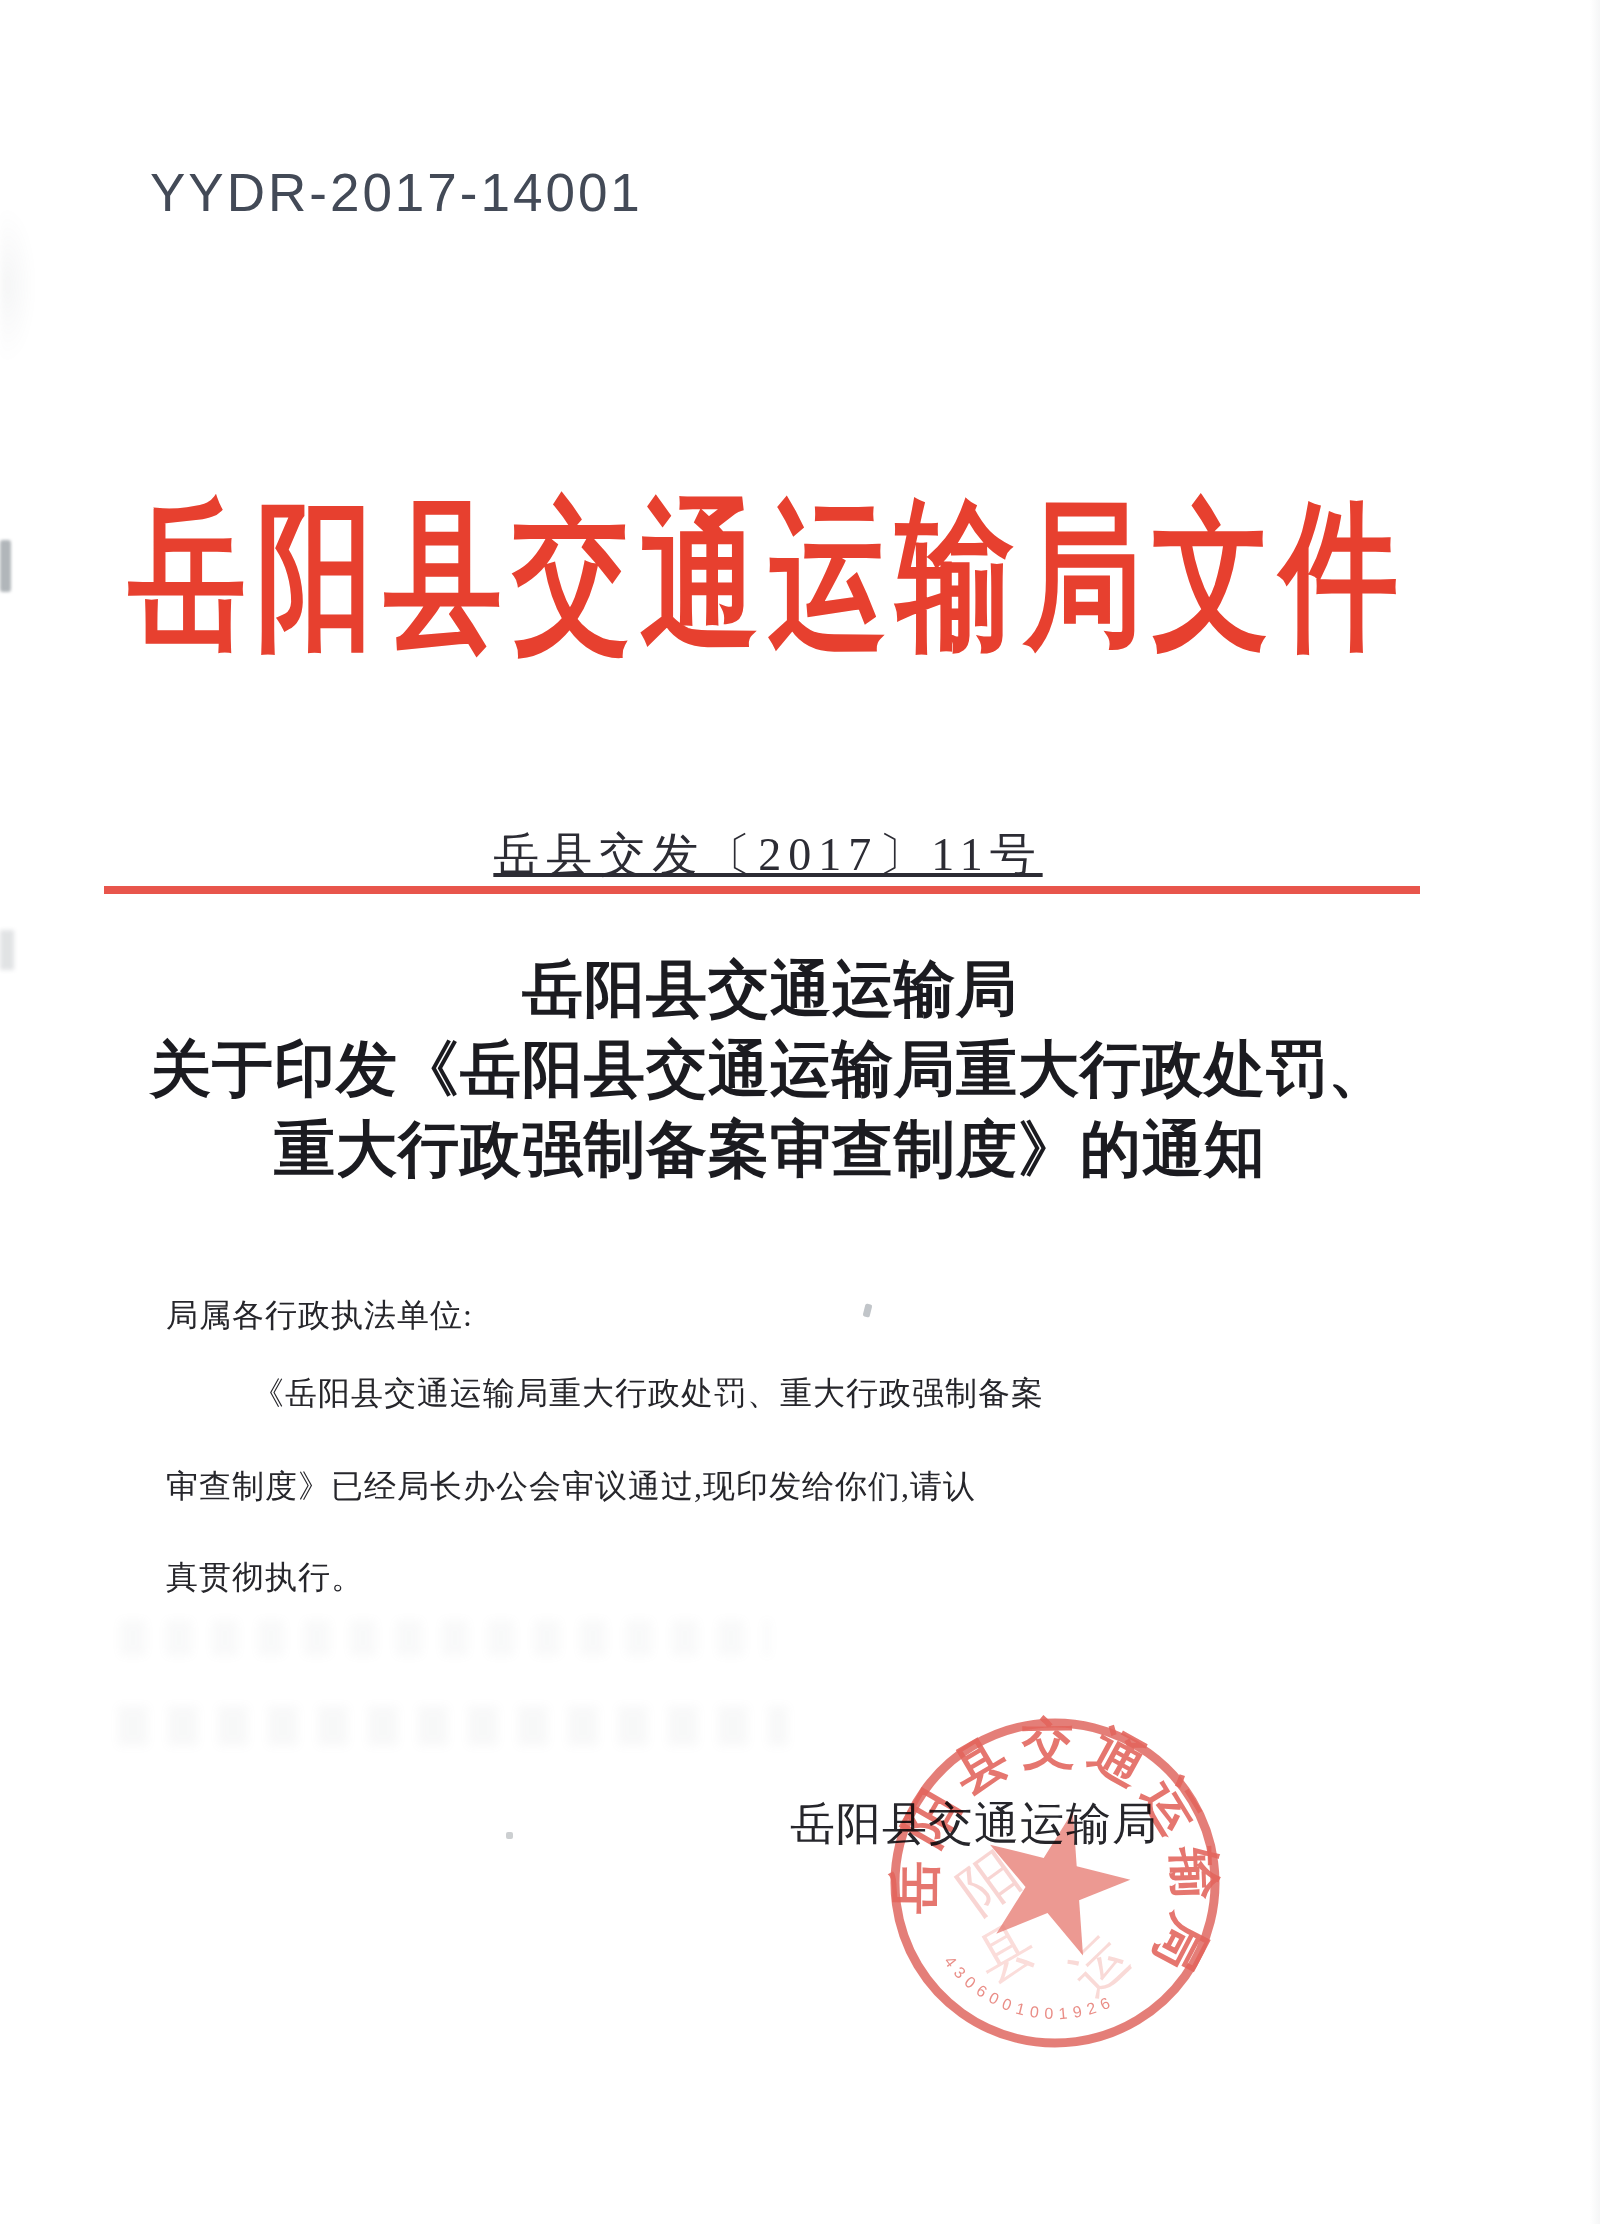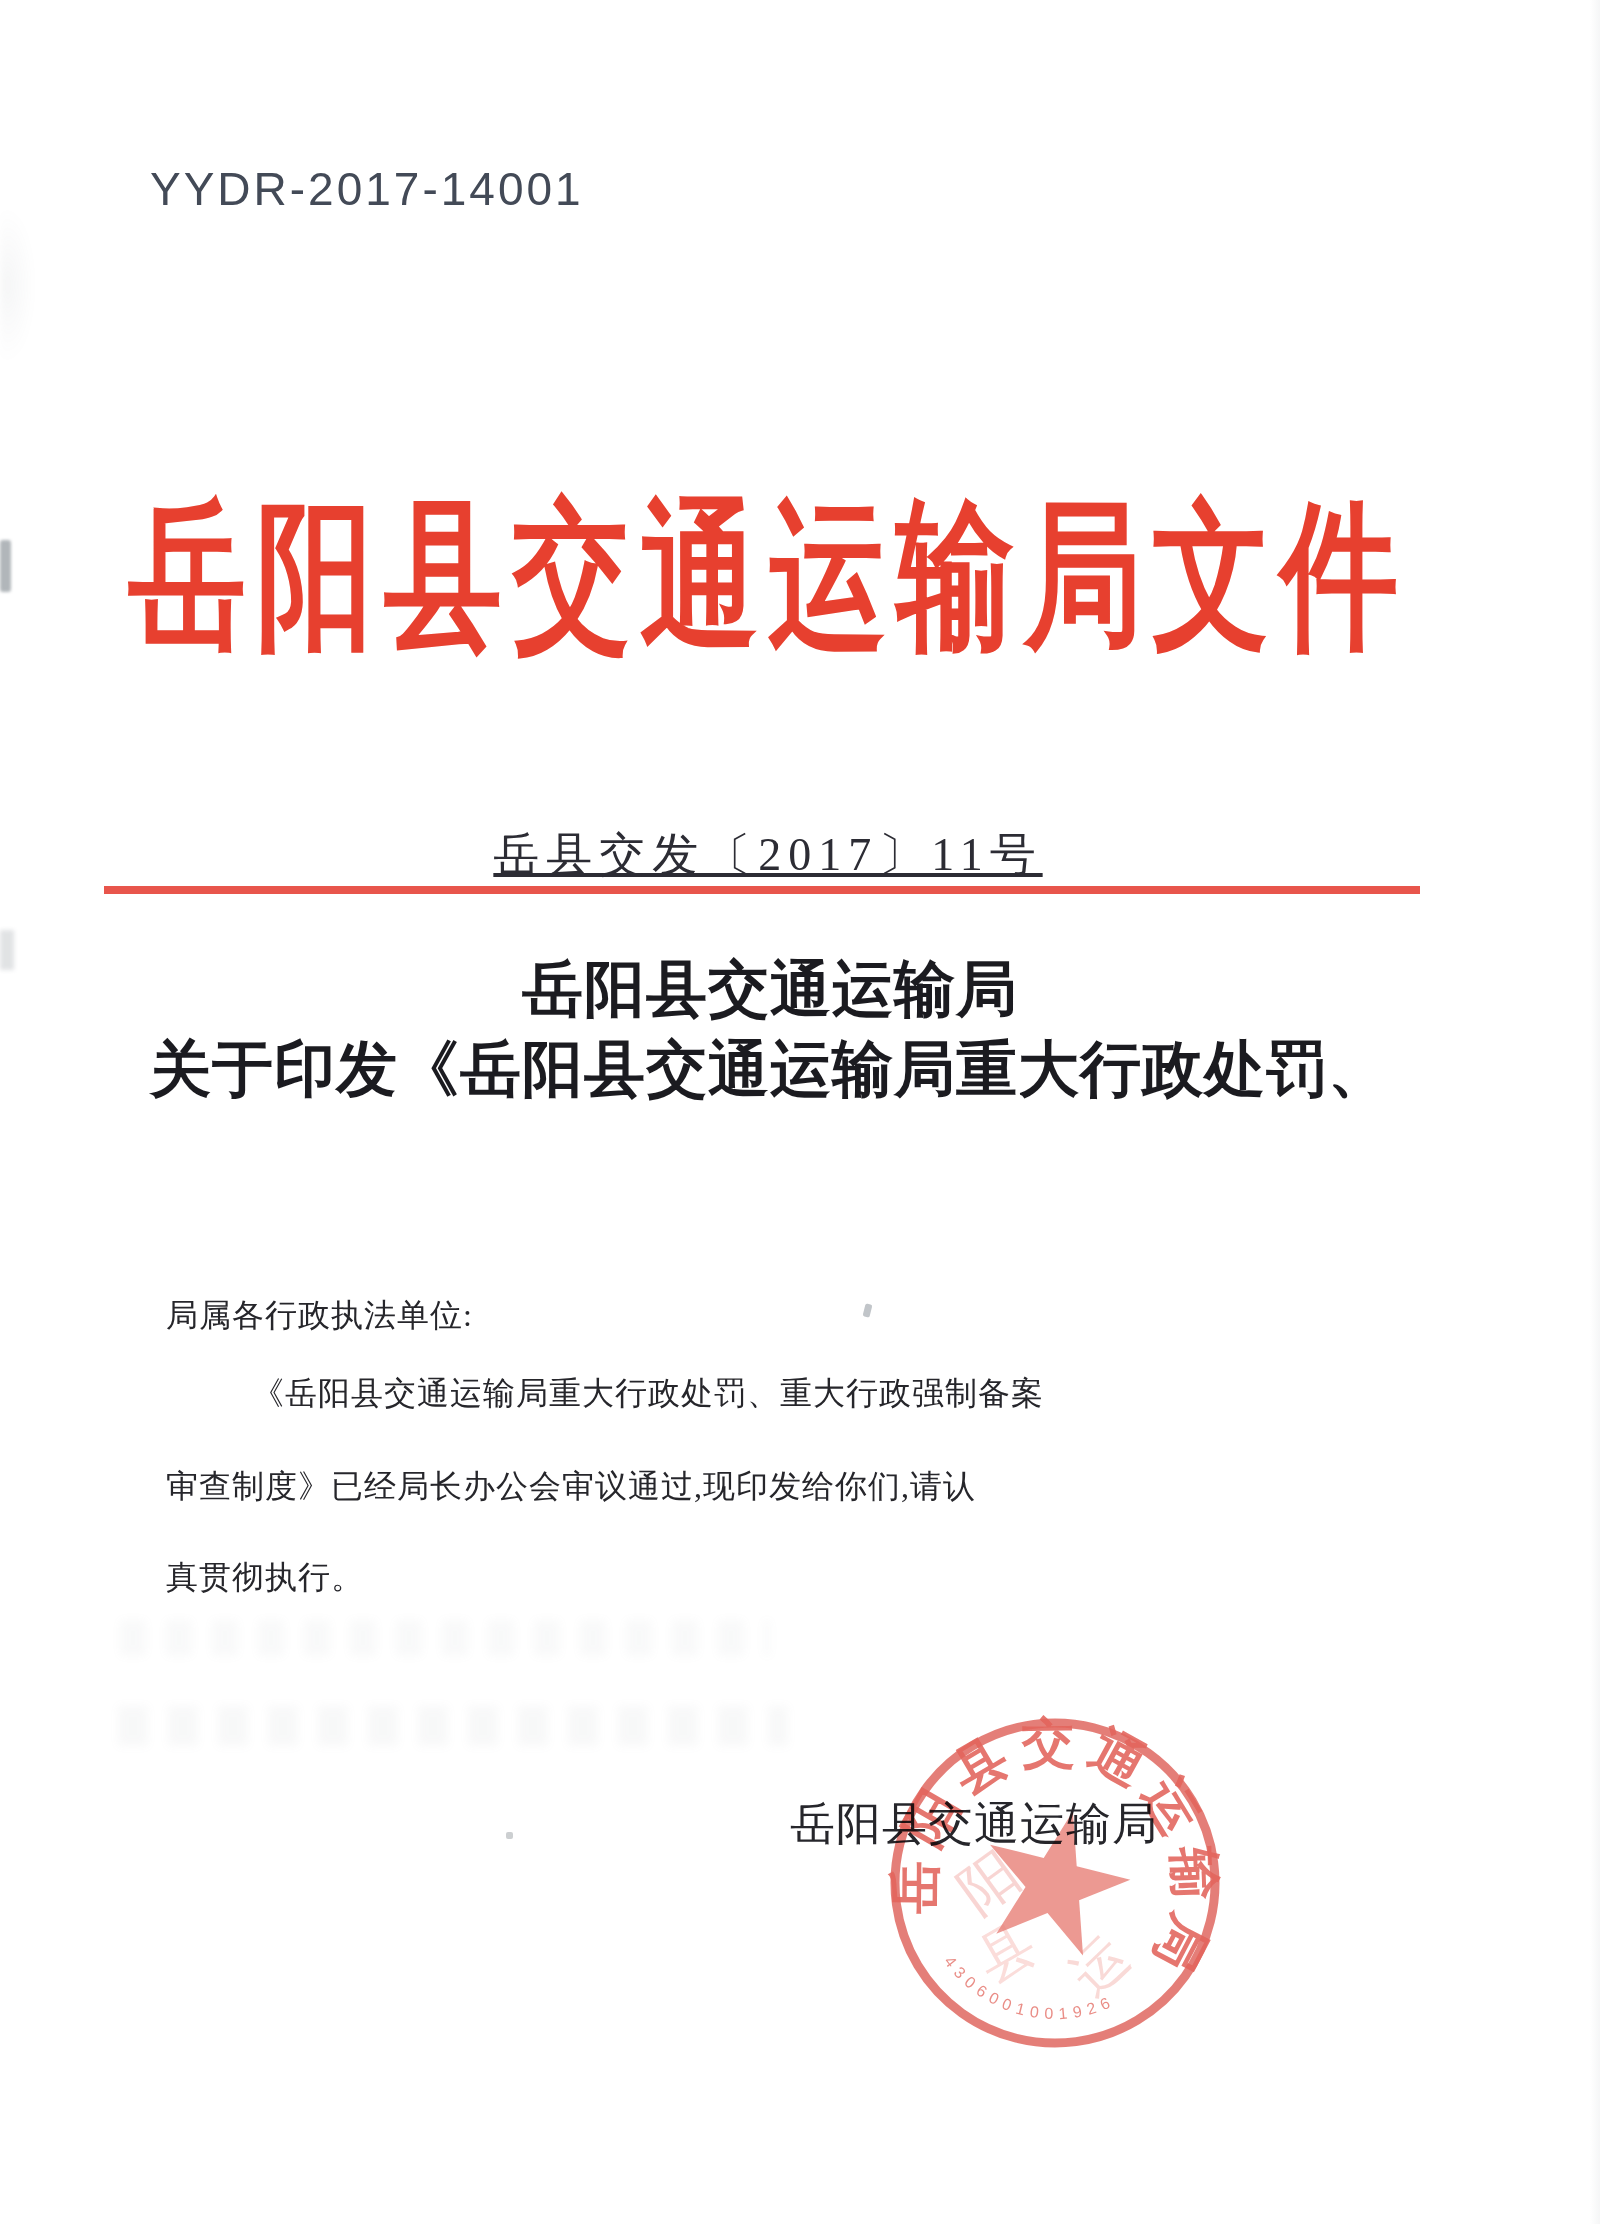--- a/index.html
+++ b/index.html
@@ -29,21 +29,21 @@
   .tiny-dot-1{left:864px;top:1304px;width:7px;height:13px;background:#8e959c;
     opacity:.55;border-radius:2px;transform:rotate(14deg);}
   .tiny-dot-2{left:506px;top:1832px;width:7px;height:7px;background:#9aa0a4;
     opacity:.5;border-radius:2px;}
   .edge-right{right:0;top:0;width:10px;height:100%;
     background:linear-gradient(to left,#aeb4ba,transparent);opacity:.12;}
   
   .archive-code{
     position:absolute;left:150px;top:162px;
     font-family:"Liberation Sans","DejaVu Sans",sans-serif;
-    font-size:46px;letter-spacing:3px;color:#434a57;white-space:nowrap;
+    font-size:53px;letter-spacing:3px;color:#434a57;white-space:nowrap;
   }
   .centered{position:absolute;left:0;width:1536px;text-align:center;white-space:nowrap;}
   .banner{
     top:498px;
     font-size:118px;font-weight:700;color:#e7402f;
     letter-spacing:10px;
     transform:scaleY(1.36);transform-origin:top center;
     line-height:1;
   }
   .ref-number{
@@ -95,20 +95,21 @@
 
   <div class="centered banner">岳阳县交通运输局文件</div>
 
   <div class="centered ref-number">岳县交发〔2017〕11号</div>
 
   <div class="red-rule"></div>
 
   <div class="doc-title">
     <div>岳阳县交通运输局</div>
     <div>关于印发《岳阳县交通运输局重大行政处罚、</div>
+    <div>重大行政强制备案审查制度》的通知</div>
   </div>
 
   <div class="body-text salutation">局属各行政执法单位:</div>
   <div class="body-text para-1">《岳阳县交通运输局重大行政处罚、重大行政强制备案</div>
   <div class="body-text para-2">审查制度》已经局长办公会审议通过,现印发给你们,请认</div>
   <div class="body-text para-3">真贯彻执行。</div>
 
   <div class="body-text sig-org">岳阳县交通运输局</div>
 
   <svg class="seal" viewBox="0 0 360 360" xmlns="http://www.w3.org/2000/svg">

